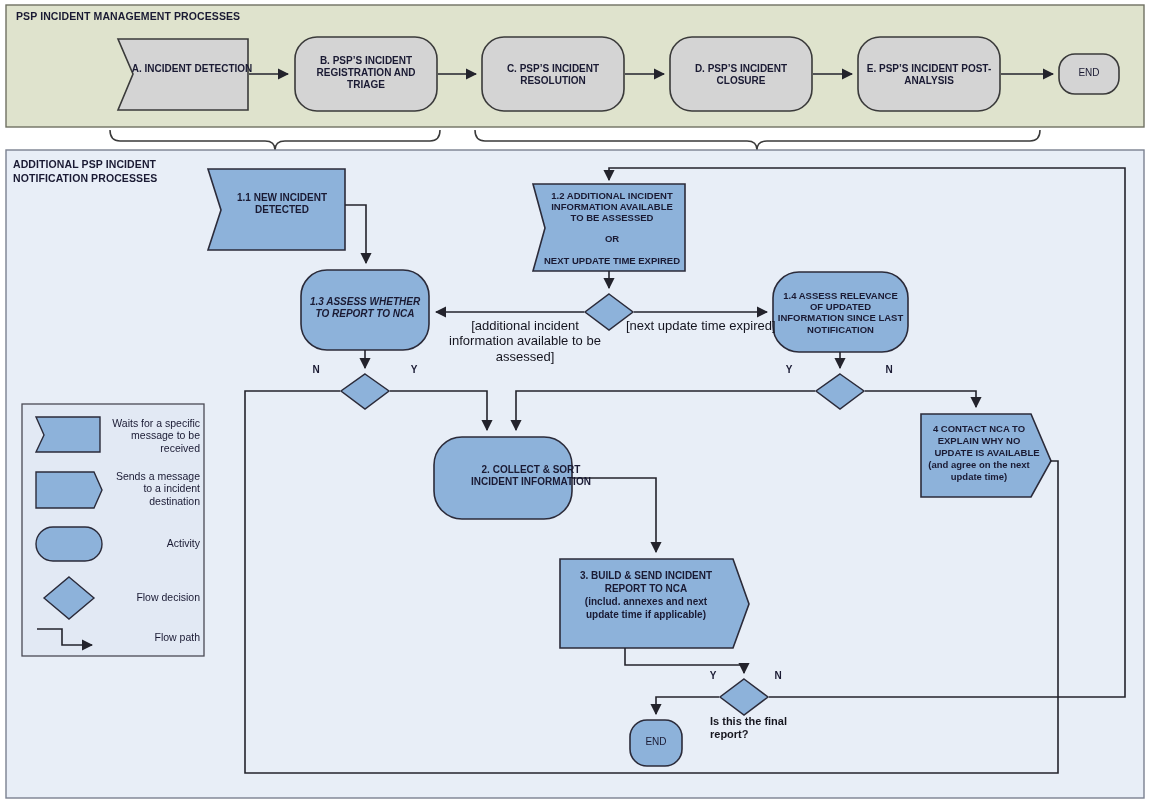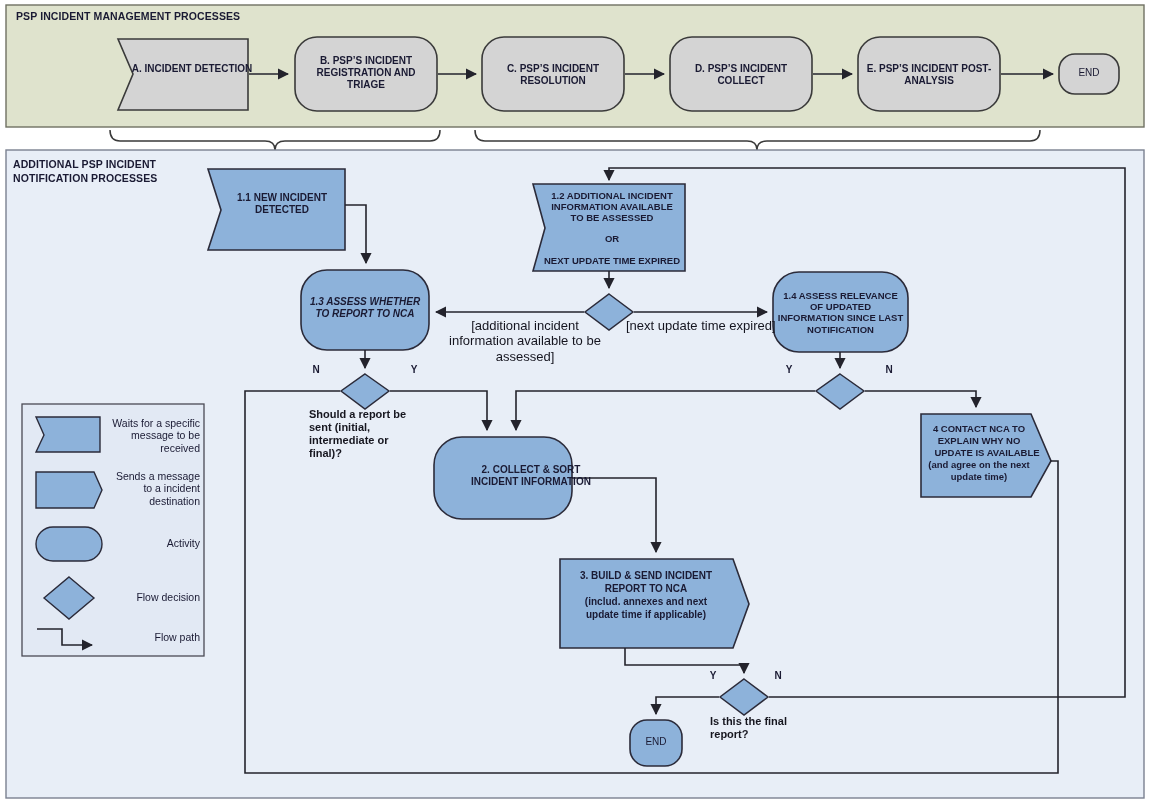--- a/index.html
+++ b/index.html
@@ -118,21 +118,21 @@
     <polyline points="769,697 1125,697 1125,168 609,168 609,180" fill="none" stroke="#23232c" stroke-width="1.6" marker-end="url(#arrow)"></polyline>
 
     <polyline points="340,391 245,391 245,773 1058,773 1058,461 1050,461" fill="none" stroke="#23232c" stroke-width="1.6"></polyline>
   </svg>
 
   <div class="tx panel-title" style="left:16px;top:10px;width:400px;">PSP INCIDENT MANAGEMENT PROCESSES</div>
 
   <div class="tx ctr sm shapeLabel" style="left:128px;top:63px;width:128px;">A. INCIDENT DETECTION</div>
   <div class="tx ctr sm shapeLabel" style="left:297px;top:55px;width:138px;">B. PSP’S INCIDENT REGISTRATION AND TRIAGE</div>
   <div class="tx ctr sm shapeLabel" style="left:484px;top:63px;width:138px;">C. PSP’S INCIDENT RESOLUTION</div>
-  <div class="tx ctr sm shapeLabel" style="left:672px;top:63px;width:138px;">D. PSP’S INCIDENT COLLECT</div>
+  <div class="tx ctr sm shapeLabel" style="left:672px;top:63px;width:138px;">D. PSP’S INCIDENT CLOSURE</div>
   <div class="tx ctr sm shapeLabel" style="left:860px;top:63px;width:138px;">E. PSP’S INCIDENT POST-ANALYSIS</div>
   <div class="tx ctr sm" style="left:1059px;top:67px;width:60px;">END</div>
 
   <div class="tx lft panel-title" style="left:13px;top:158px;width:180px;">ADDITIONAL PSP INCIDENT</div>
   <div class="tx lft panel-title" style="left:13px;top:172px;width:200px;">NOTIFICATION PROCESSES</div>
 
   <div class="tx ctr sm shapeLabel" style="left:221px;top:192px;width:122px;">1.1 NEW INCIDENT DETECTED</div>
 
   <div class="tx ctr tiny shapeLabel" style="left:541px;top:190px;width:142px;">1.2 ADDITIONAL INCIDENT</div>
   <div class="tx ctr tiny shapeLabel" style="left:541px;top:201px;width:142px;">INFORMATION AVAILABLE</div>
@@ -157,21 +157,20 @@
   <div class="tx ctr tiny shapeLabel" style="left:923px;top:459px;width:112px;">(and agree on the next</div>
   <div class="tx ctr tiny shapeLabel" style="left:923px;top:471px;width:112px;">update time)</div>
 
   <div class="tx ctr sm" style="left:630px;top:736px;width:52px;">END</div>
 
   <div class="tx ctr guard" style="left:446px;top:318px;width:158px;">[additional incident information available to be assessed]</div>
   <div class="tx lft guard" style="left:626px;top:318px;width:150px;">[next update time expired]</div>
 
   <div class="tx ctr yn" style="left:306px;top:364px;width:20px;">N</div>
   <div class="tx ctr yn" style="left:404px;top:364px;width:20px;">Y</div>
-  <div class="tx lft qtext" style="left:309px;top:408px;width:106px;">Should a report be sent (initial, intermediate or final)?</div>
 
   <div class="tx ctr yn" style="left:779px;top:364px;width:20px;">Y</div>
   <div class="tx ctr yn" style="left:879px;top:364px;width:20px;">N</div>
 
   <div class="tx ctr yn" style="left:703px;top:670px;width:20px;">Y</div>
   <div class="tx ctr yn" style="left:768px;top:670px;width:20px;">N</div>
   <div class="tx lft qtext" style="left:710px;top:715px;width:92px;">Is this the final report?</div>
 
   <div class="tx ctr legend-text" style="left:108px;top:417px;width:92px;">Waits for a specific message to be received</div>
   <div class="tx ctr legend-text" style="left:108px;top:470px;width:92px;">Sends a message to a incident destination</div>

